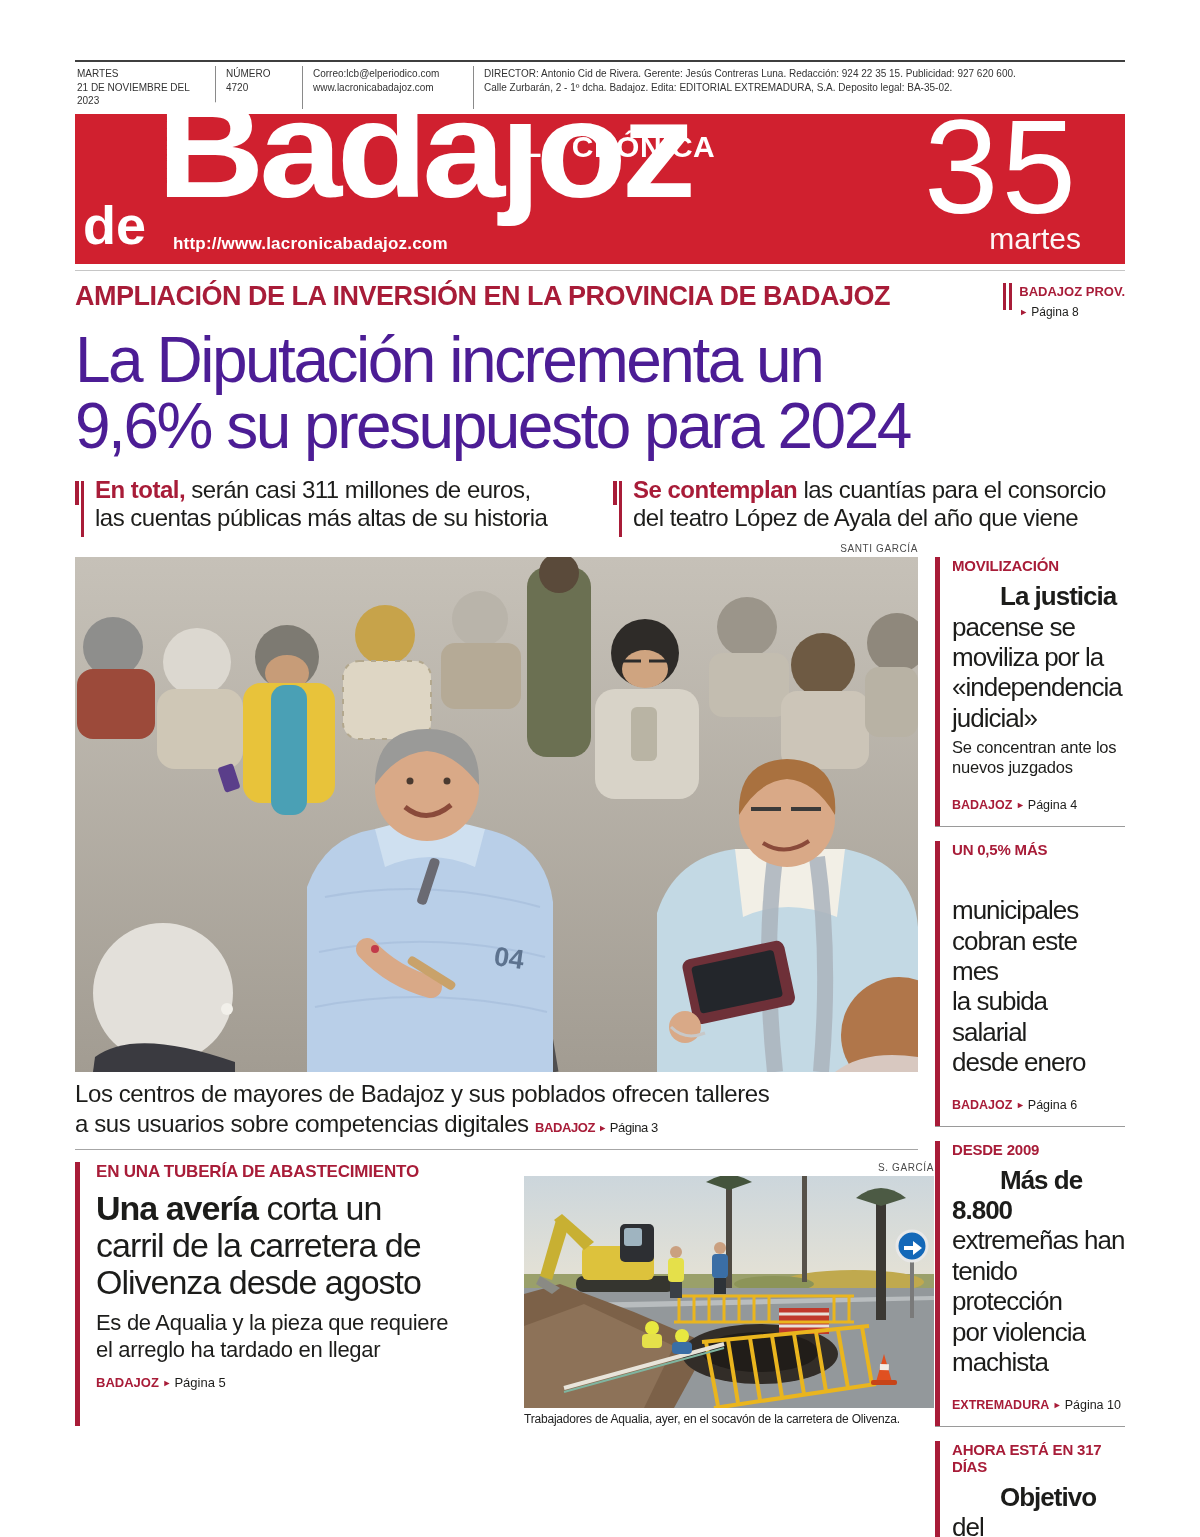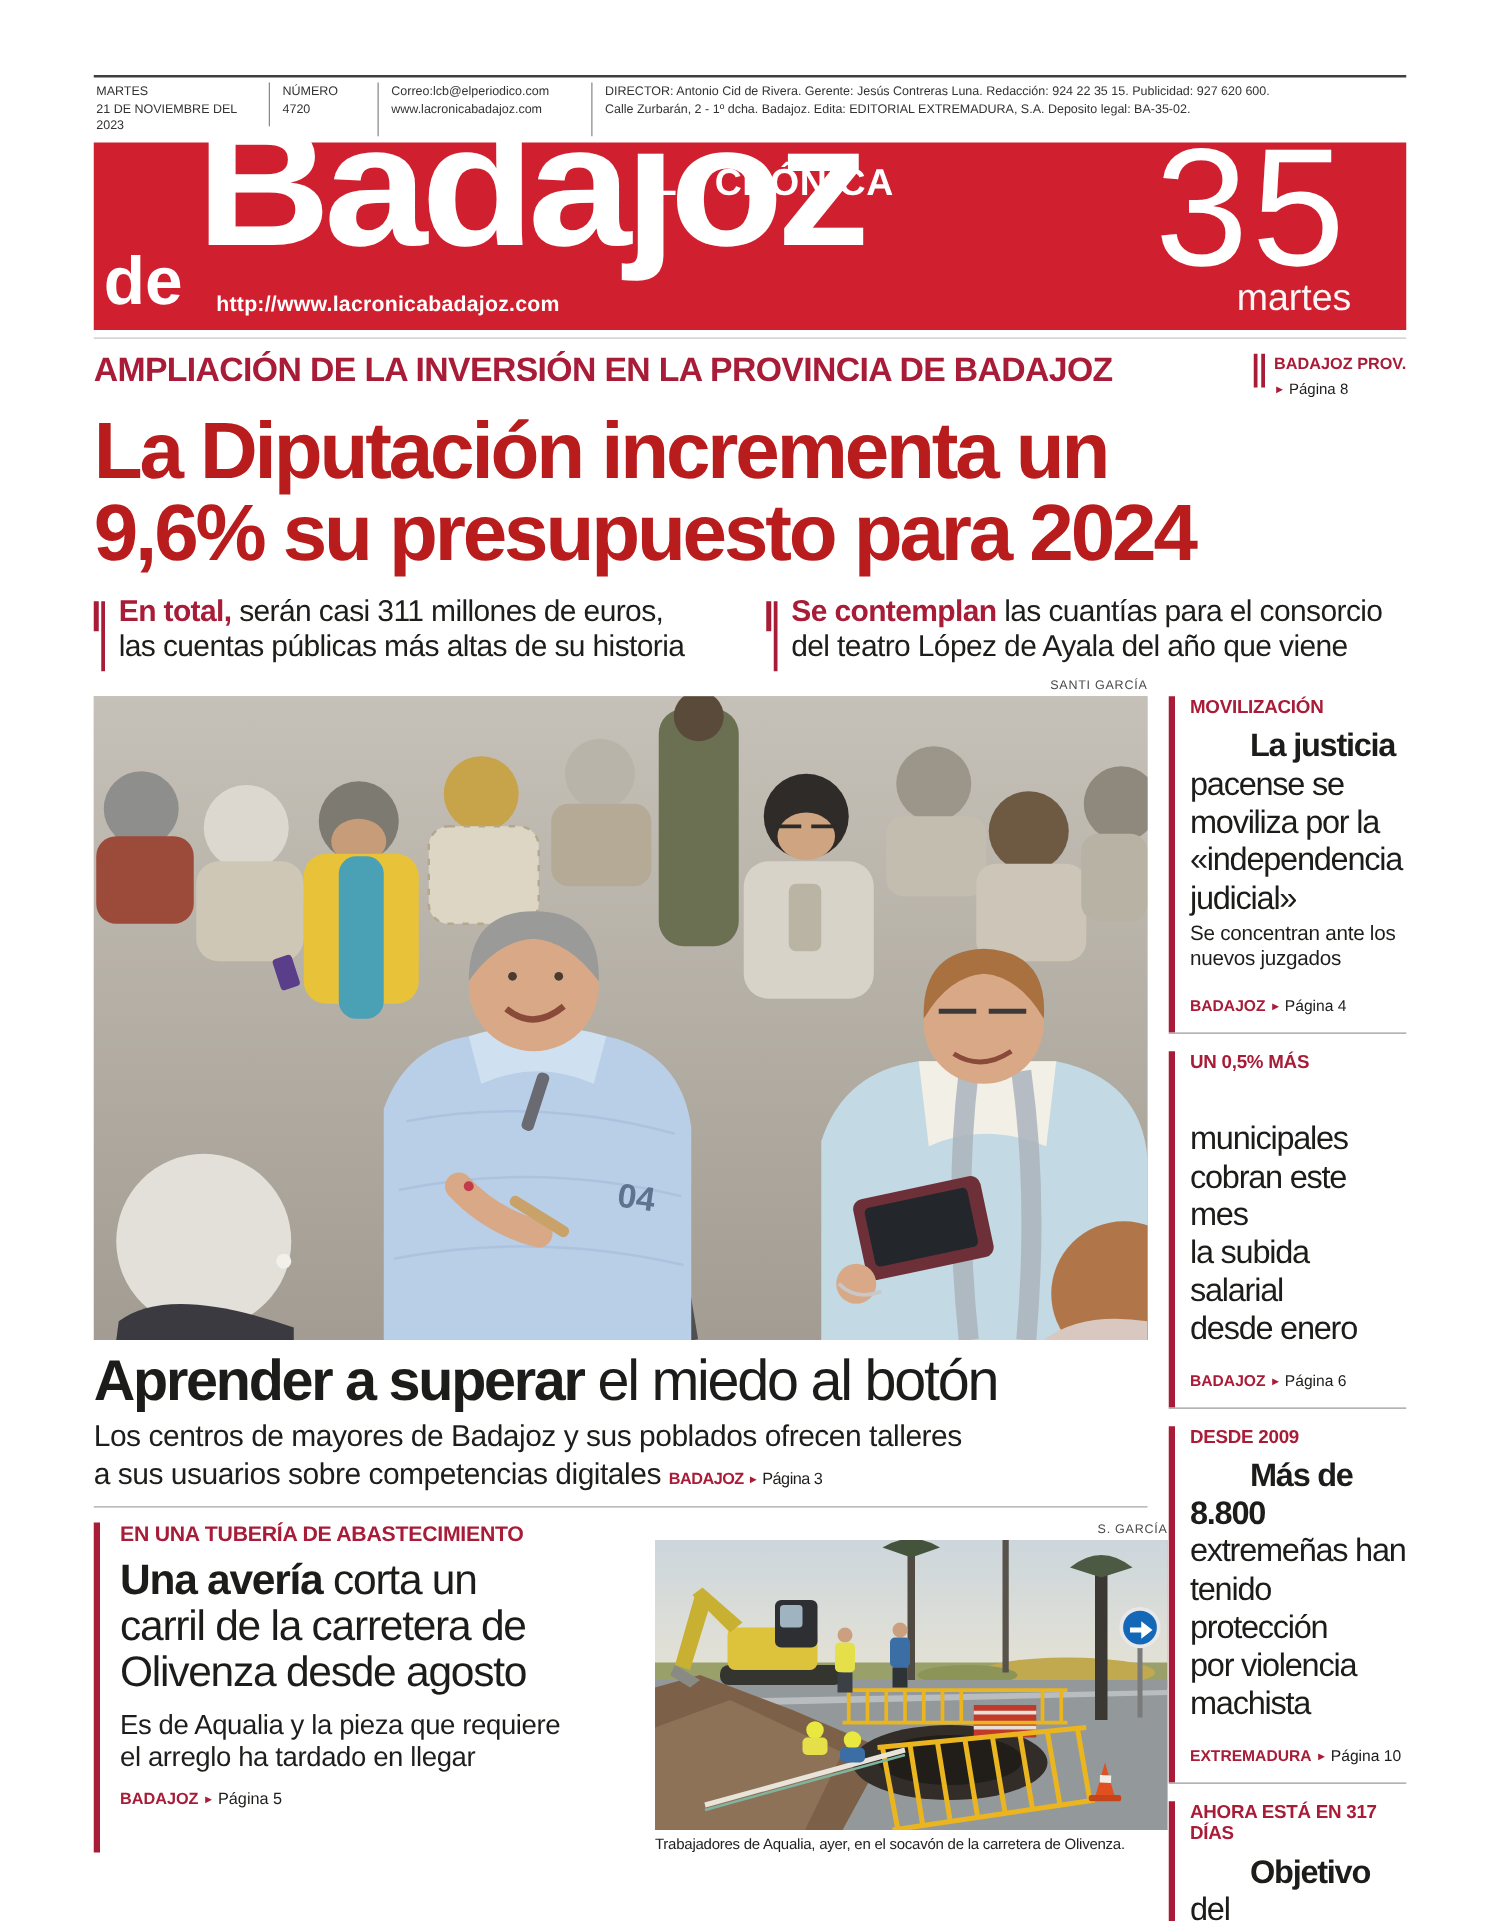--- a/index.html
+++ b/index.html
@@ -36,21 +36,21 @@
   .kickrow .bigkick{font-size:27px;font-weight:700;color:#a81c38;letter-spacing:-.5px;}
   .refblock{display:flex;gap:7px;align-items:flex-start;justify-content:center;}
   .dbars{display:flex;gap:3px;margin-top:2px;}
   .dbars i{display:block;width:3px;height:27px;background:#a81c38;}
   .reftext{line-height:1.25;}
   .refplace{font-size:13px;font-weight:700;color:#a81c38;}
   .refpage{font-size:12px;color:#1d1d1b;}
   .arrow{color:#a81c38;font-size:9px;vertical-align:1px;margin-right:3px;}
 
   
-  .lead-head{margin-top:6px;font-size:64px;font-weight:700;line-height:1.04;letter-spacing:-2.5px;color:#b91c1c;white-space:pre-line;}
+  .lead-head{margin-top:6px;font-size:64px;font-weight:400;line-height:1.04;letter-spacing:-2.5px;color:#4c1d95;white-space:pre-line;}
 
   .subleads{margin-top:16px;display:flex;gap:26px;}
   .sublead{display:flex;flex:1;gap:9px;}
   .mark{position:relative;width:11px;flex:none;}
   .mark::before{content:"";position:absolute;left:0;top:5px;width:4px;height:24px;background:#a81c38;}
   .mark::after{content:"";position:absolute;left:6px;top:5px;width:3px;height:56px;background:#a81c38;}
   .sublead p{margin:0;font-size:24px;line-height:1.2;letter-spacing:-.5px;white-space:pre-line;}
   .sublead b{color:#a81c38;font-weight:700;}
 
   
@@ -244,23 +244,20 @@
             </g>
 
             <circle cx="88" cy="436" r="70" fill="#e3e0da"></circle>
             <path d="M20 500 Q60 470 160 505 L160 515 L18 515 Z" fill="#3a3a40"></path>
             <circle cx="152" cy="452" r="6" fill="#f2f0ea"></circle>
             <circle cx="824" cy="478" r="58" fill="#b0764a"></circle>
             <path d="M760 515 Q790 492 843 500 L843 515 Z" fill="#d8c8c0"></path>
           </svg>
         </div>
 
-        <div class="learn-head">
-          <b>Aprender a superar</b><span> el miedo al botón</span>
-        </div>
         <div class="learn-sub"><span>Los centros de mayores de Badajoz y sus poblados ofrecen talleres
 a sus usuarios sobre competencias digitales </span><span class="inline-ref"><b>BADAJOZ</b> <span class="arrow">►</span><span>Página 3</span></span></div>
 
         <div class="ldivider"></div>
 
         <div class="bottomrow">
           <div class="bstory">
             <div class="bkick">EN UNA TUBERÍA DE ABASTECIMIENTO</div>
             <div class="bhead"><b>Una avería</b><span> corta un
 carril de la carretera de

